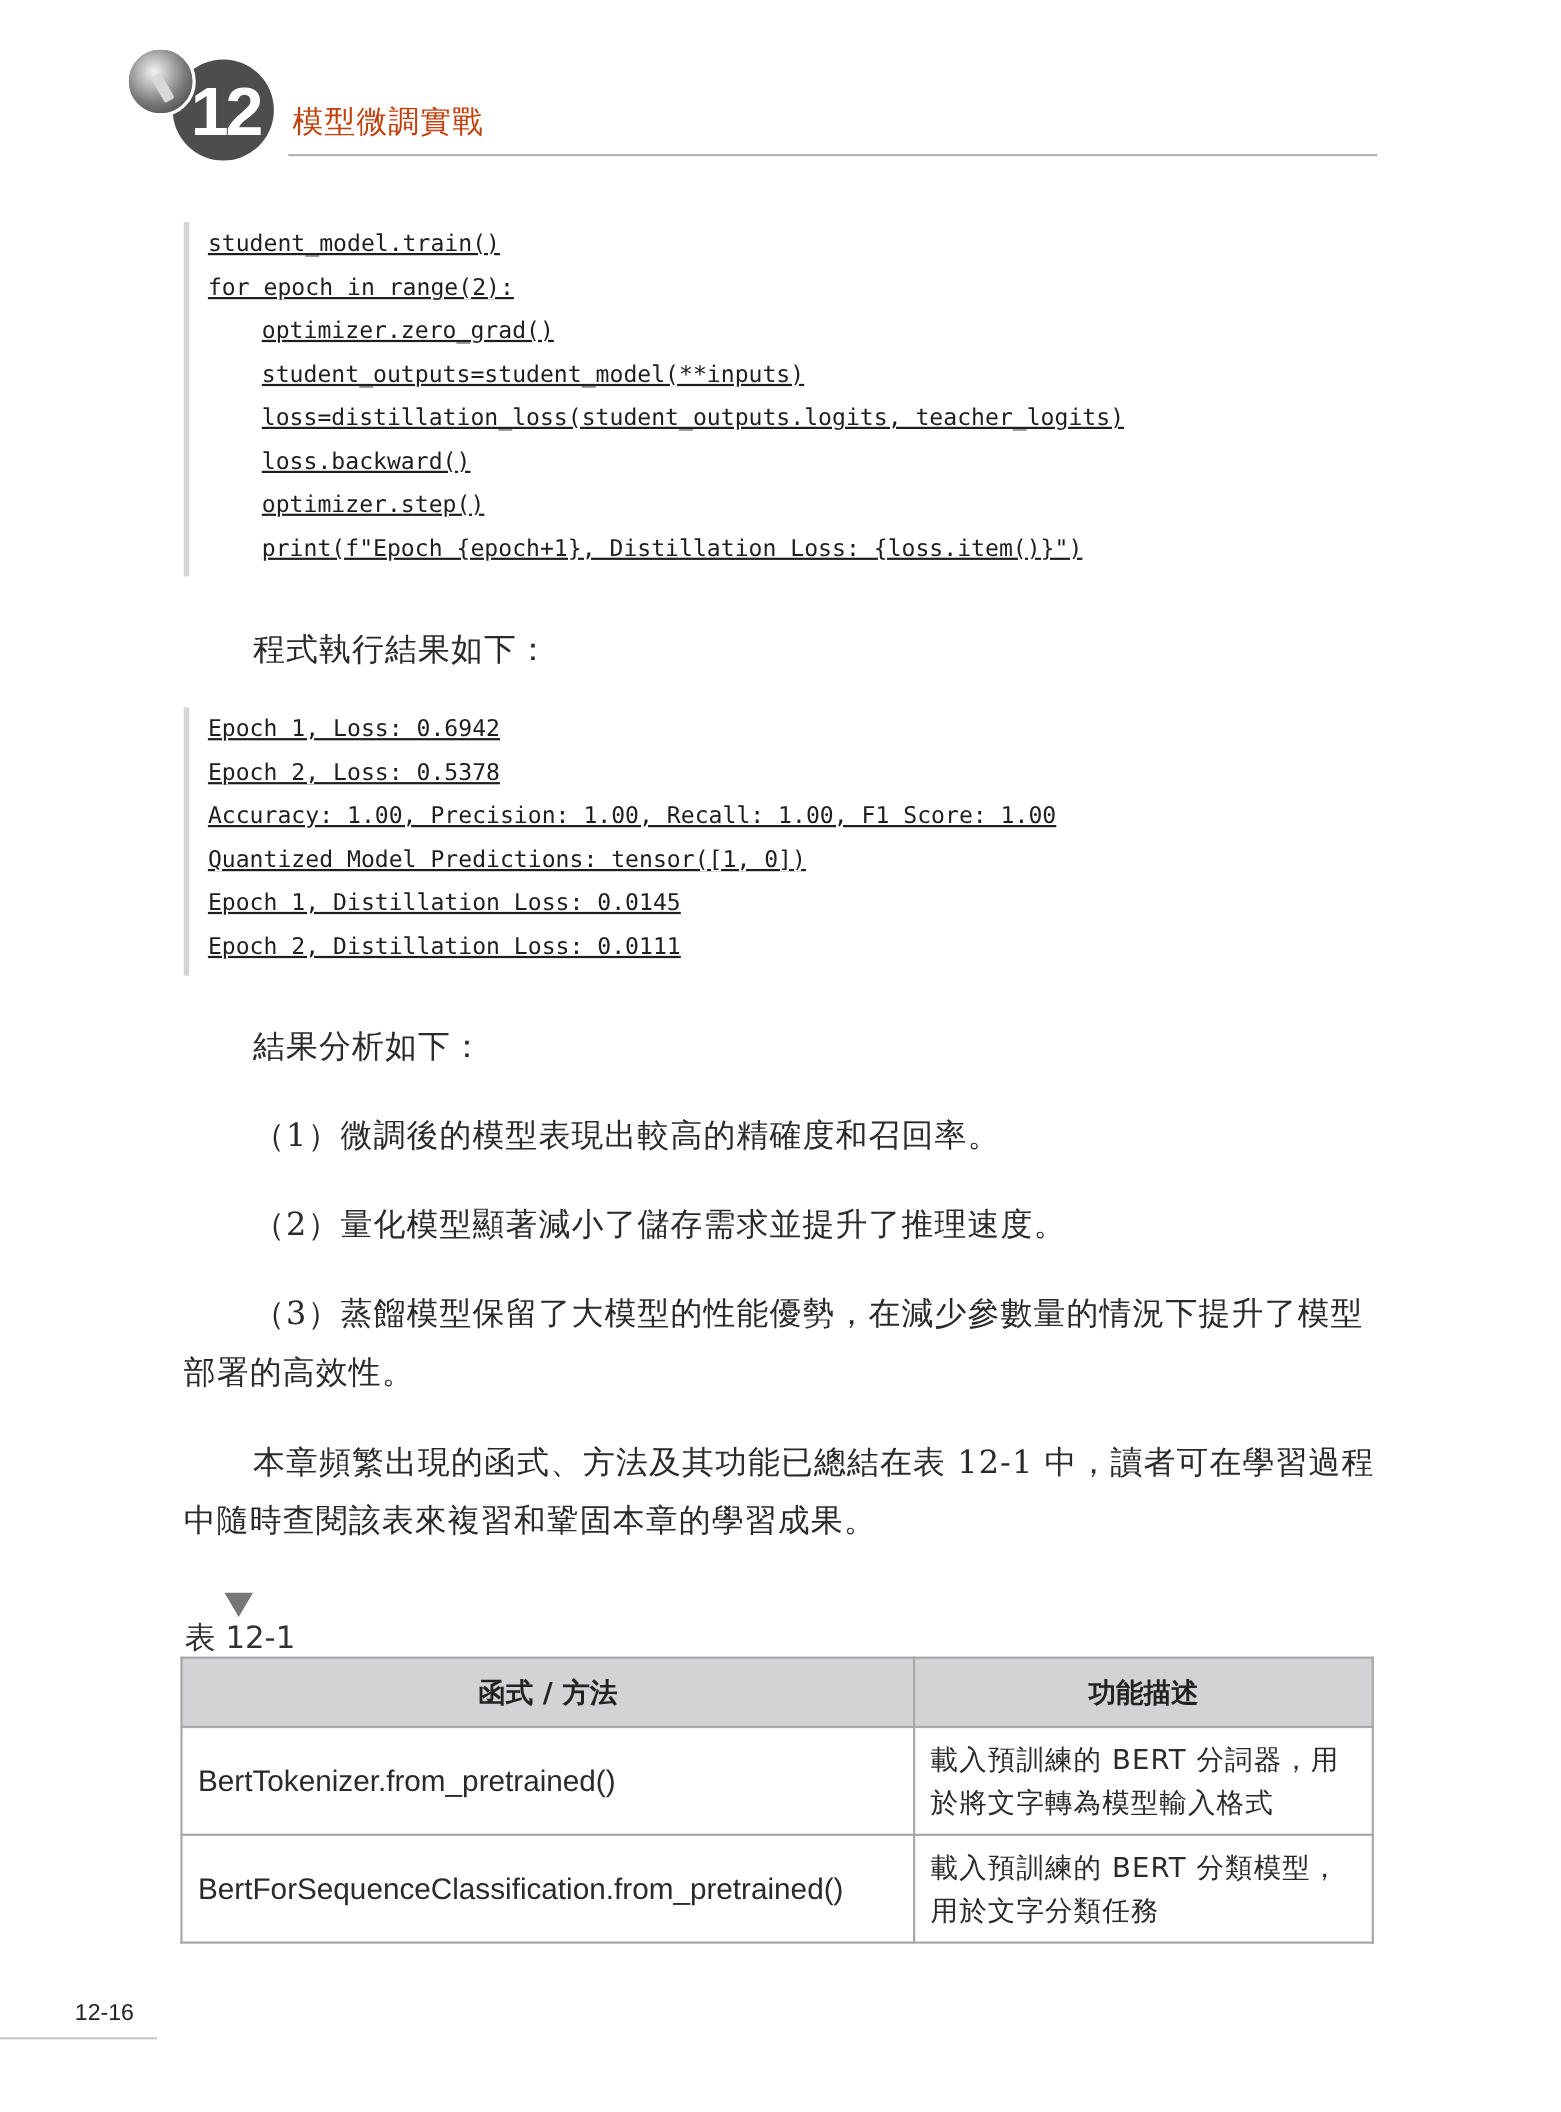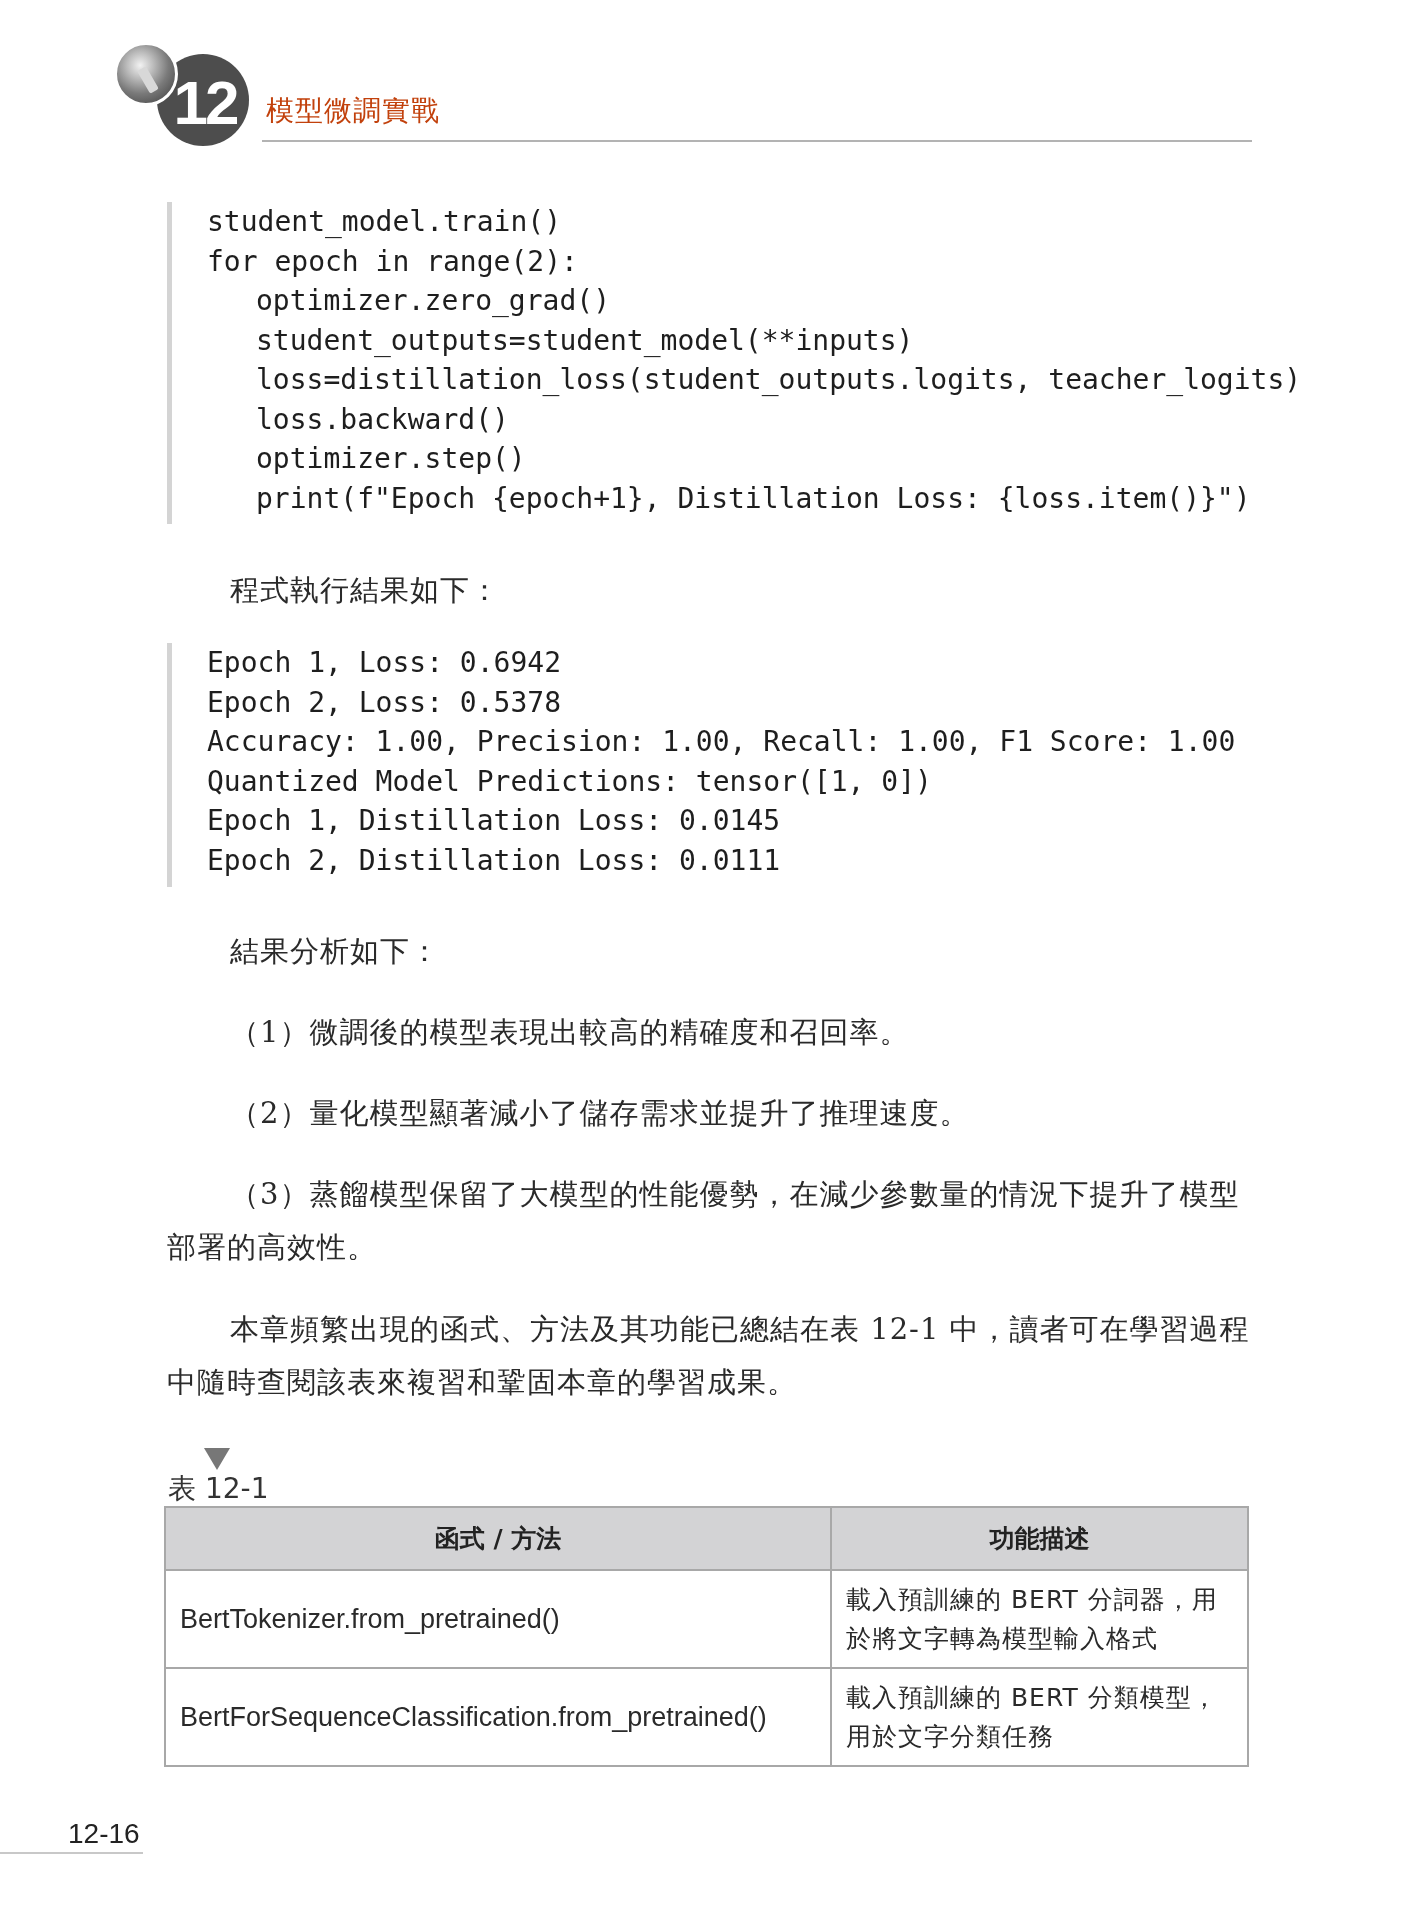--- a/index.html
+++ b/index.html
@@ -74,24 +74,25 @@
       width: 990px;
       height: 2px;
       background: #b3b3b3;
     }
 
     
     .code-block {
       position: absolute;
       left: 167px;
       border-left: 5px solid #d4d4d4;
-      padding-left: 35px;
+      padding-left: 17px;
       font-family: "DejaVu Sans Mono", "Liberation Mono", monospace;
-      font-size: 28px;
+      font-size: 21px;
       color: #1e1e1e;
+      text-decoration: underline;
     }
     .code-line {
       height: 39.5px;
       line-height: 39.5px;
       white-space: pre;
     }
     .code-line.indent { padding-left: 49px; }
     #code-block-1 { top: 202px; height: 322px; padding-top: 0; }
     #code-block-2 { top: 643px; height: 244px; }
 
@@ -161,21 +162,21 @@
     }
     .func-table td.col-func { width: 636px; font-family: "Liberation Sans", "DejaVu Sans", sans-serif; font-size: 27px; }
     .func-table td.col-desc { letter-spacing: 1px; }
 
     
     .page-number {
       position: absolute;
       left: 68px;
       top: 1818px;
       font-family: "Liberation Sans", "DejaVu Sans", sans-serif;
-      font-size: 28px;
+      font-size: 21px;
       color: #222;
     }
     .footer-rule {
       position: absolute;
       left: 0;
       top: 1852px;
       width: 143px;
       height: 2px;
       background: #c8c8c8;
     }

